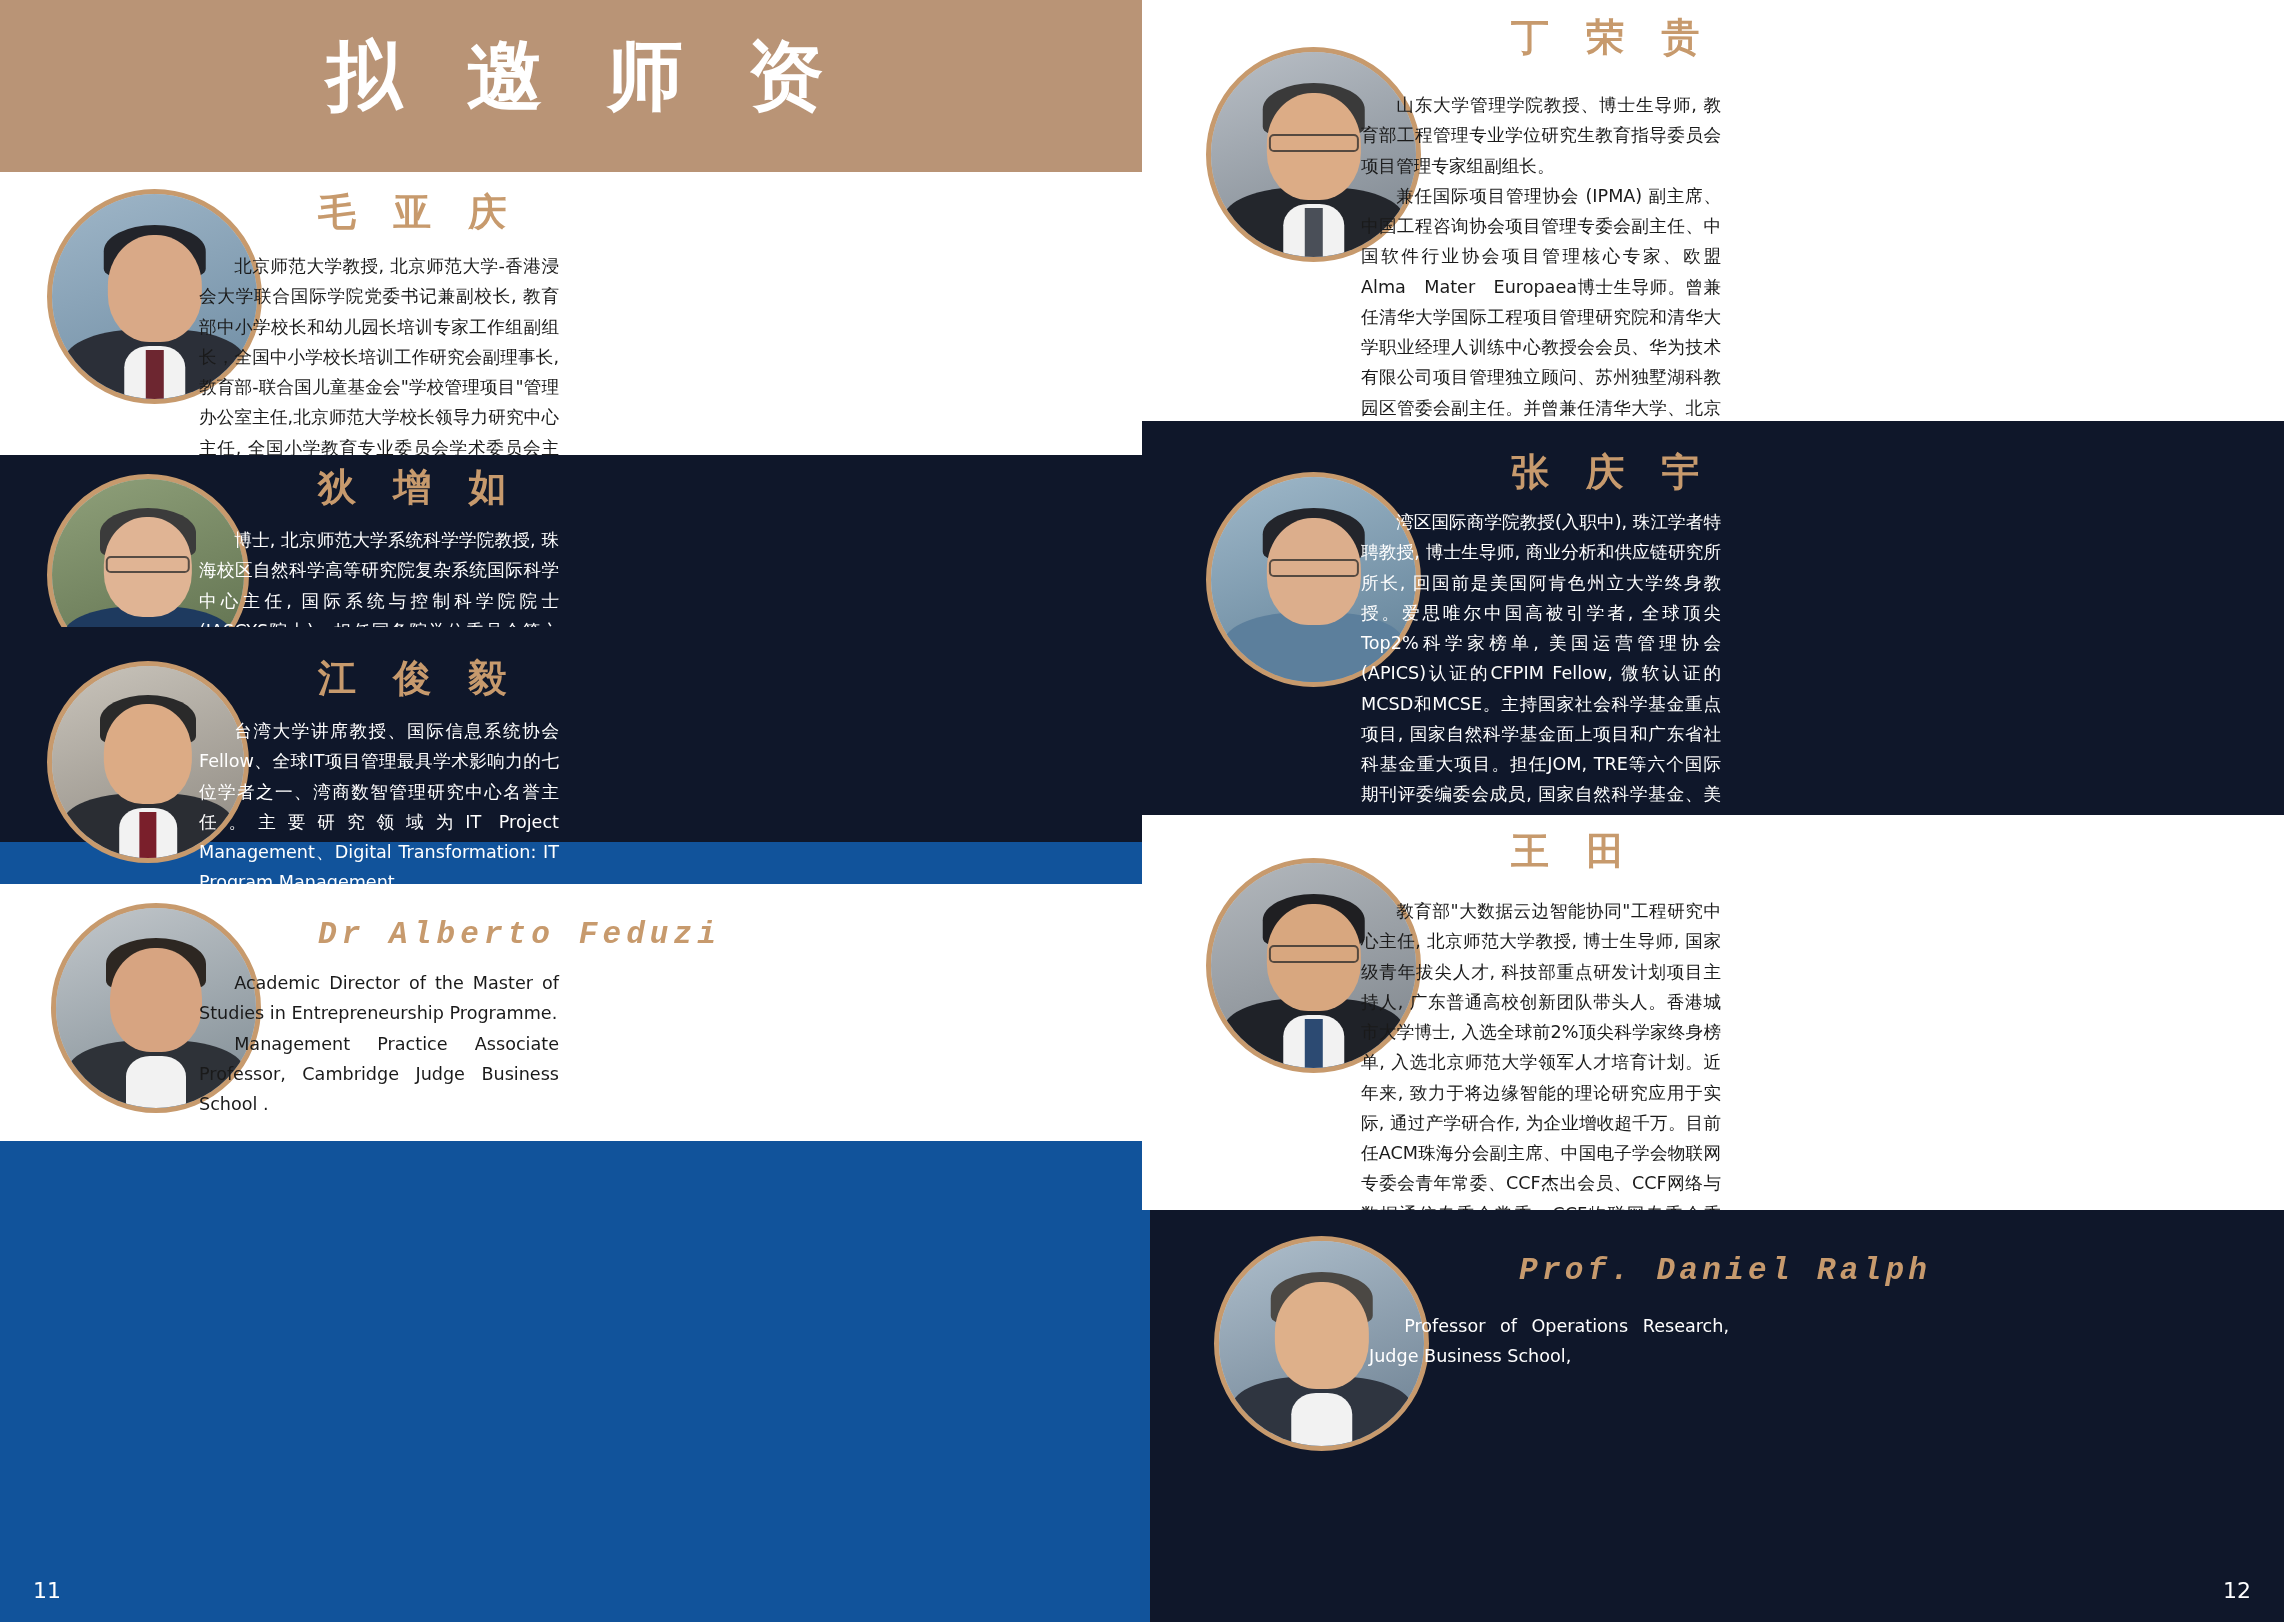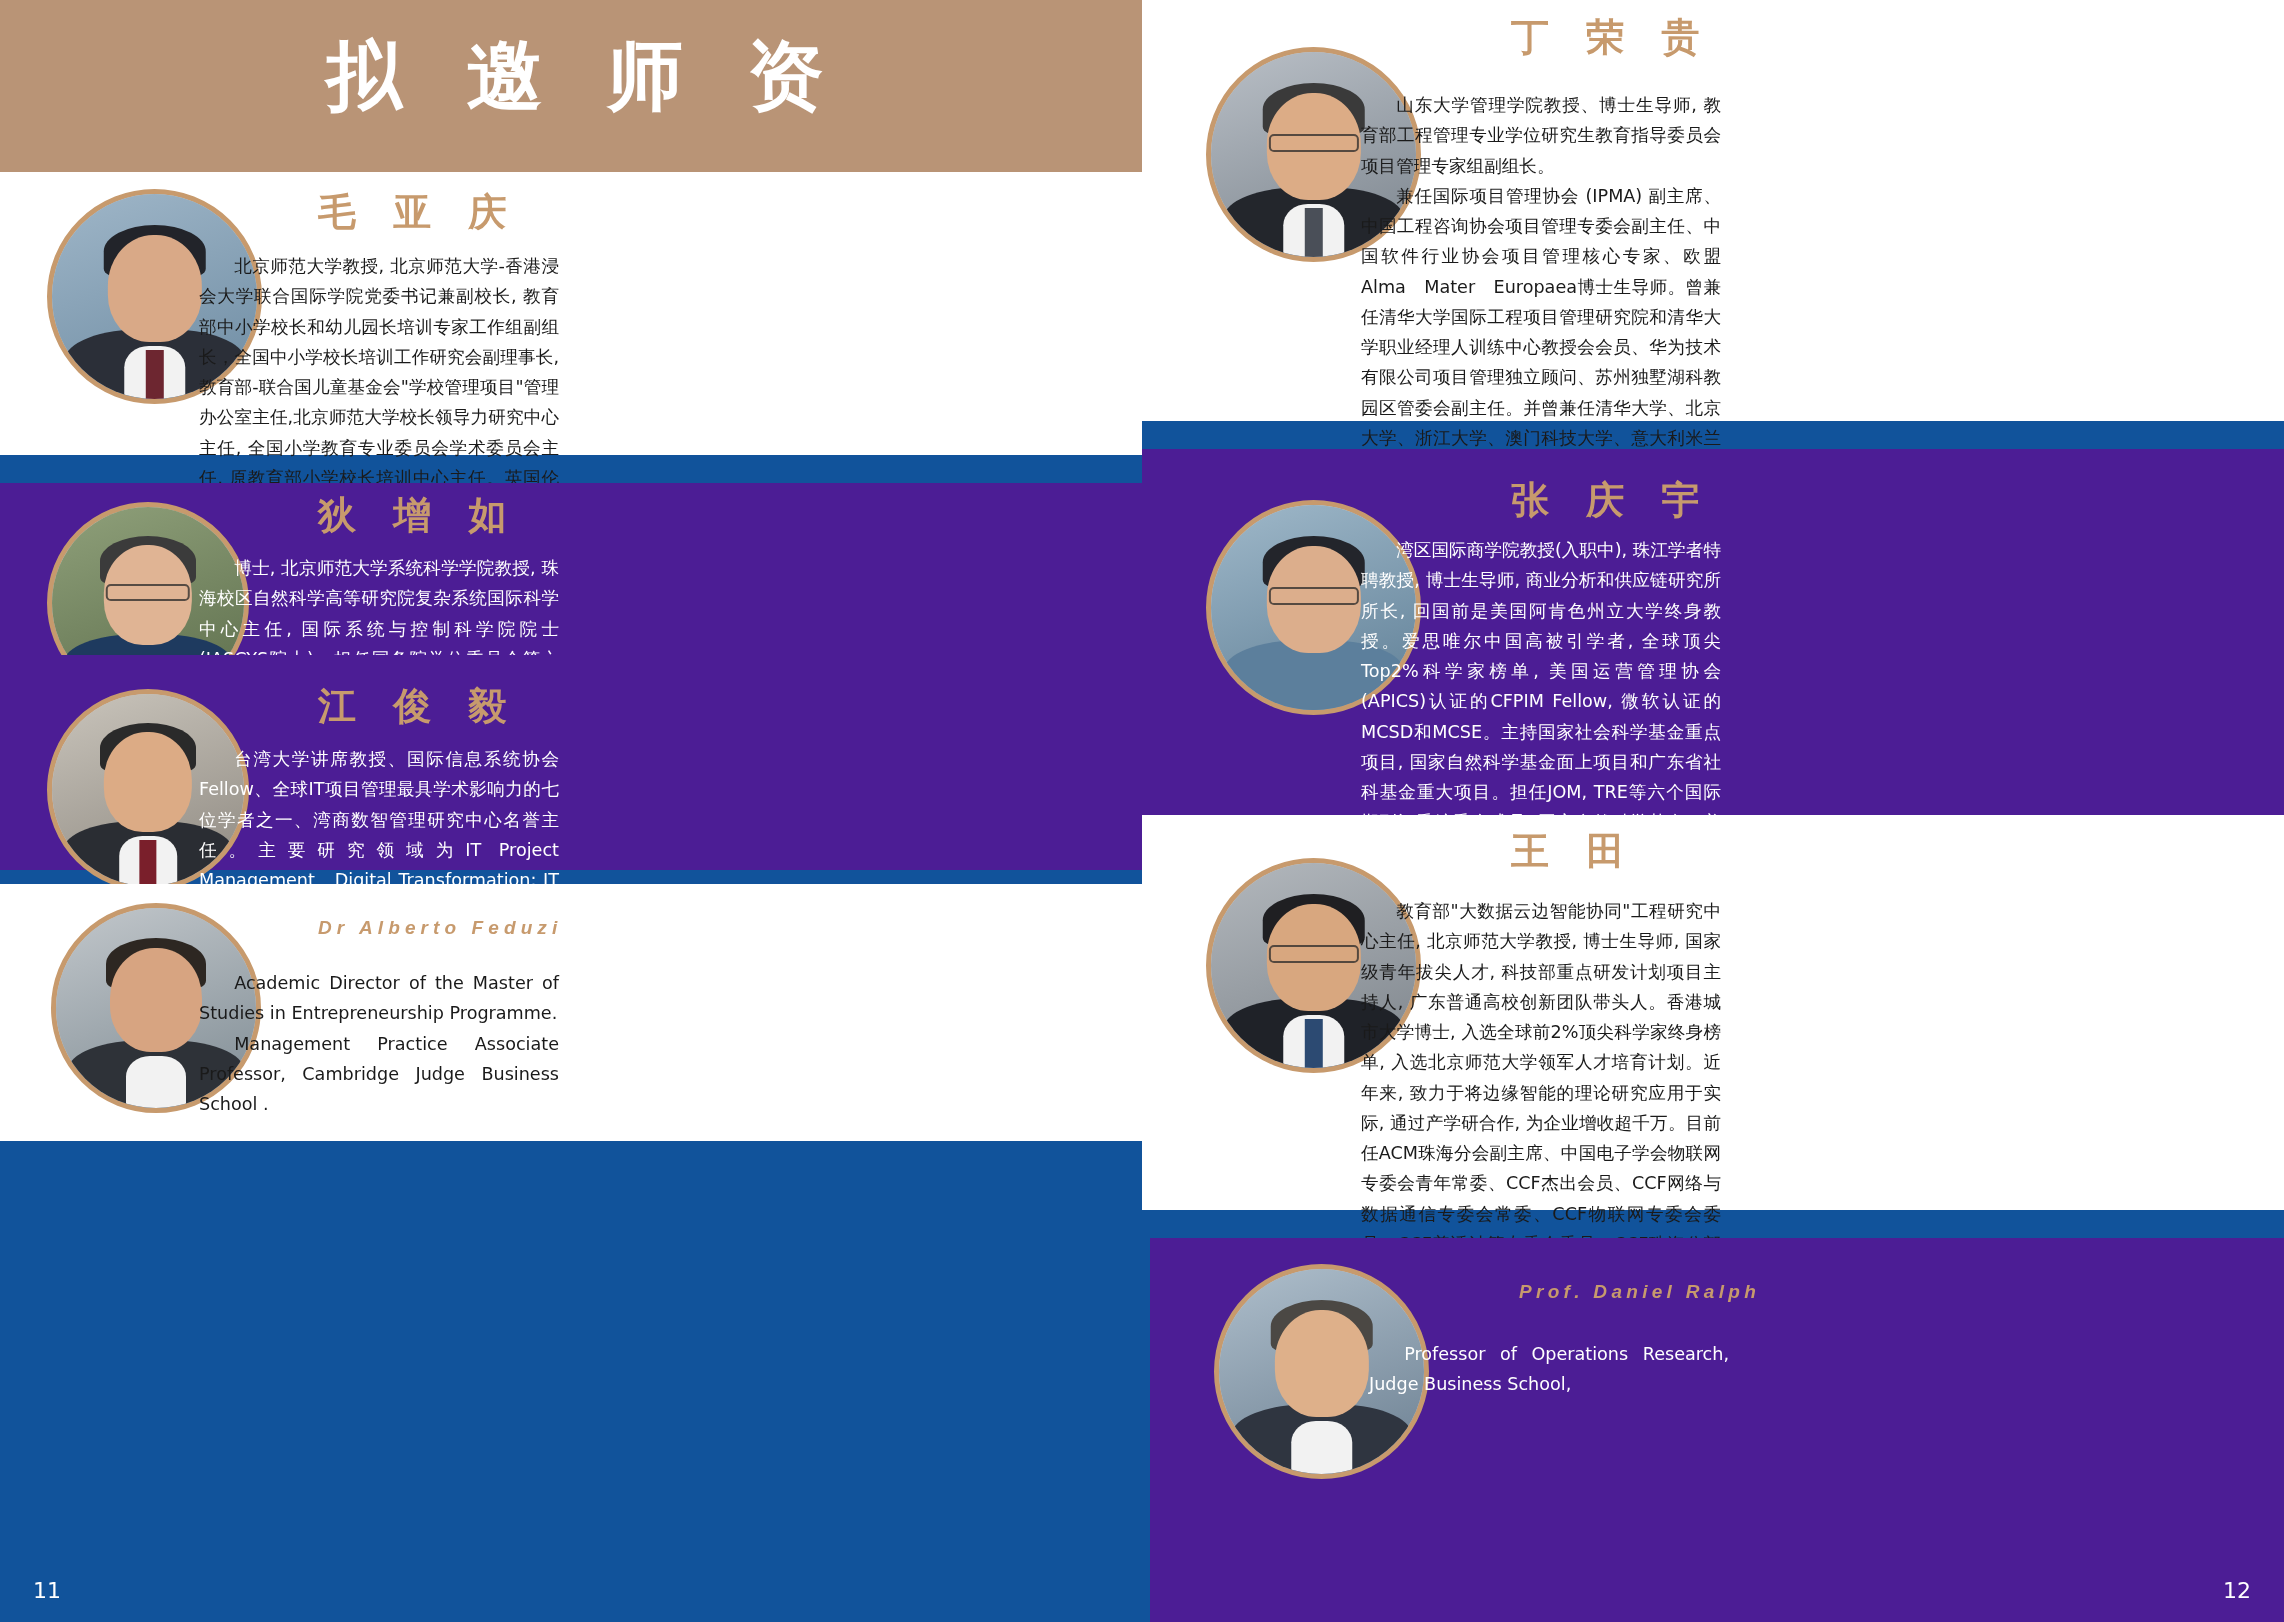--- a/index.html
+++ b/index.html
@@ -43,21 +43,21 @@
     color: #ffffff;
     letter-spacing: 19px;
     font-family: "DejaVu Sans", sans-serif;
   }
 
   
   .card {
     position: absolute;
     background: #ffffff;
   }
-  .card.blue { background: #4c1d95; margin-top: 28px; }
+  .card.blue { background: #0f172a; }
 
   .portrait {
     position: absolute;
     border-radius: 50%;
     border: 5.1px solid #c79a6d;
     overflow: hidden;
     background: #ccc;
   }
   .portrait .ph {
     width: 100%; height: 100%;
@@ -67,22 +67,22 @@
   .name {
     position: absolute;
     font-size: 38px;
     font-weight: bold;
     letter-spacing: 12px;
     color: #c79a6d;
     font-family: "DejaVu Sans", sans-serif;
     white-space: nowrap;
   }
   .name.latin {
-    font-family: Liberation Sans, sans-serif;
-    font-size: 19px;
+    font-family: Liberation Mono, monospace;
+    font-size: 31px;
     letter-spacing: 2.6px;
     font-style: italic;
     font-weight: bold;
   }
 
   .bio {
     position: absolute;
     font-size: 17.6px;
     line-height: 1.72;
     text-align: justify;

